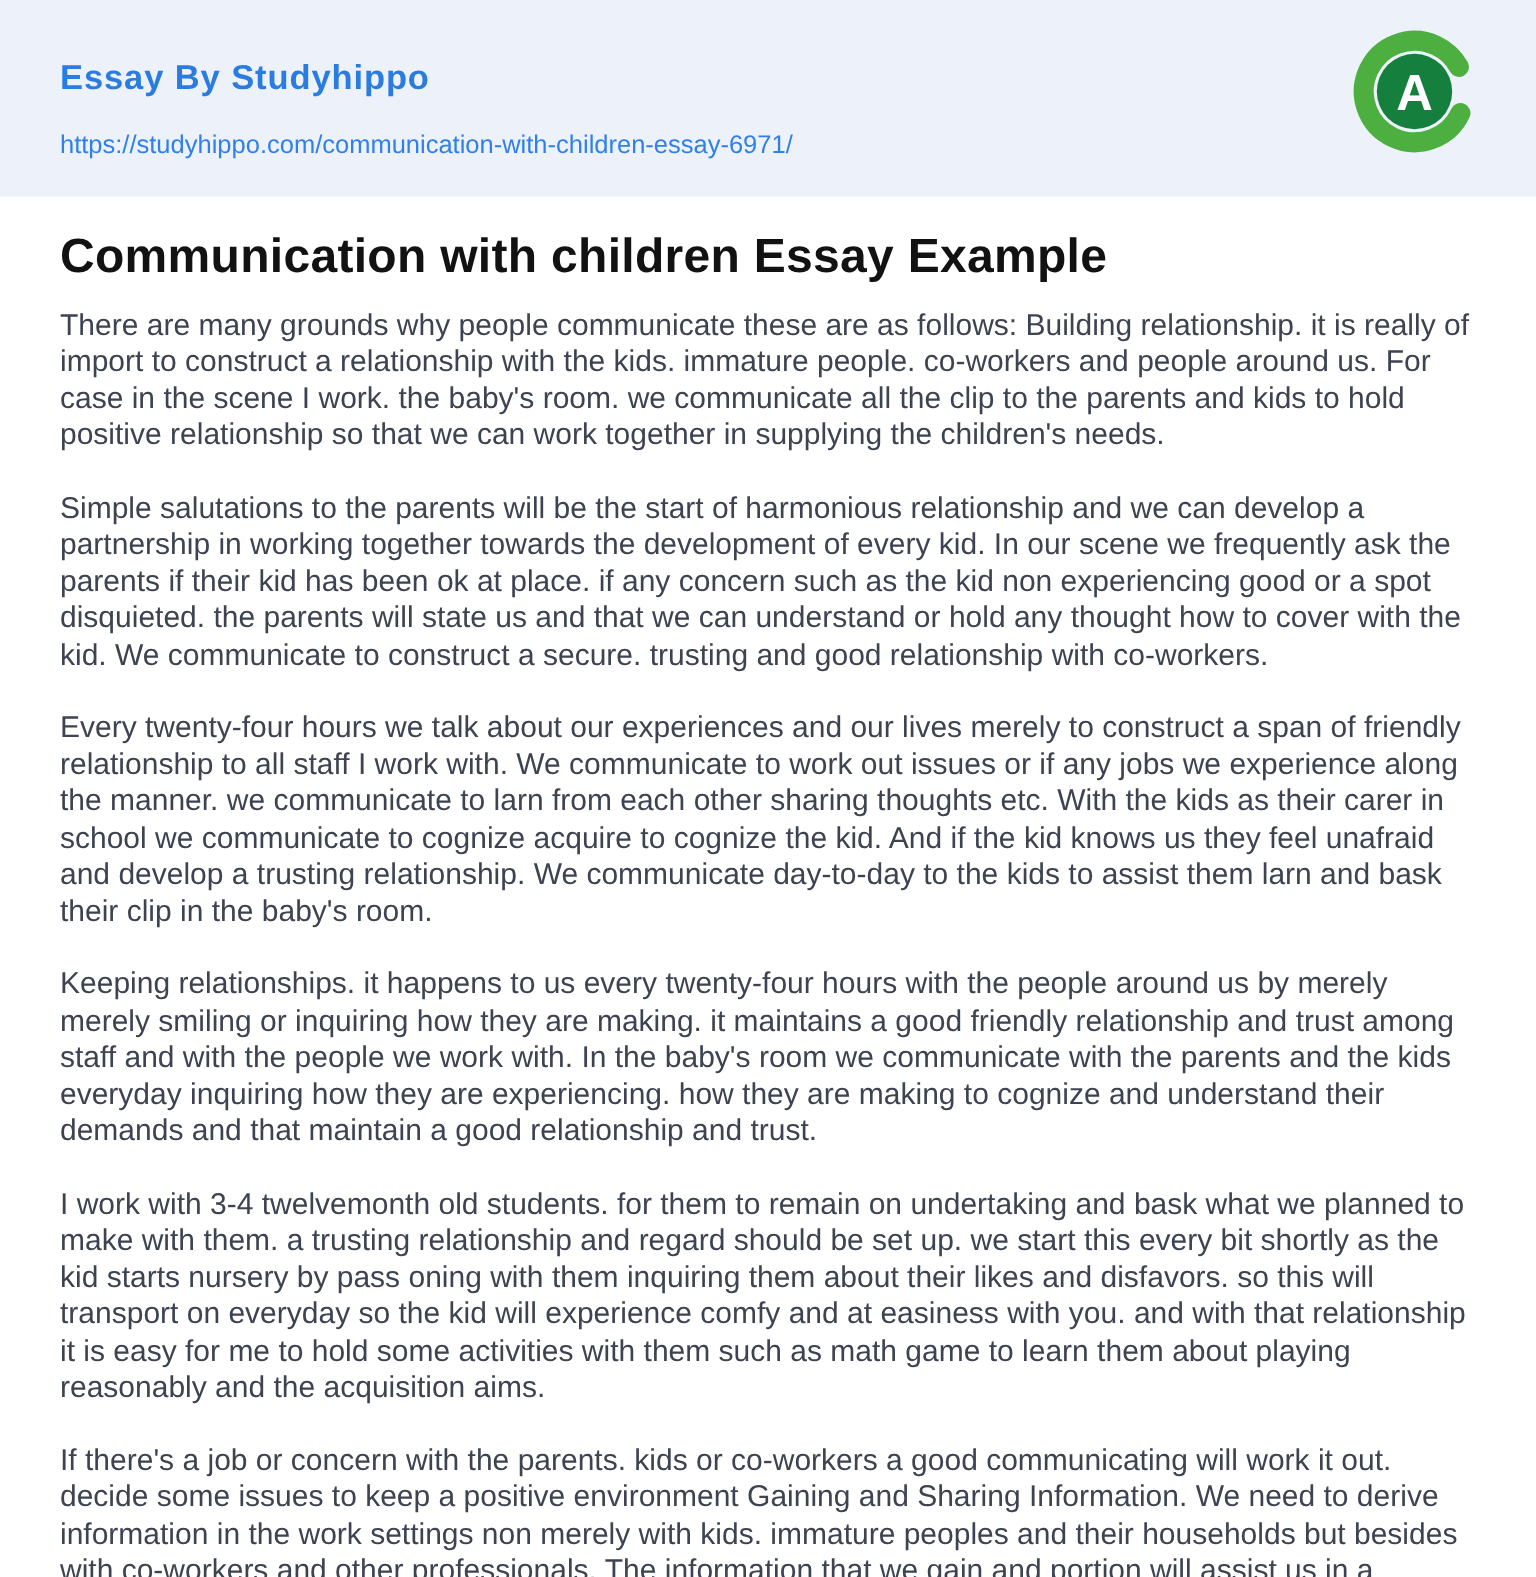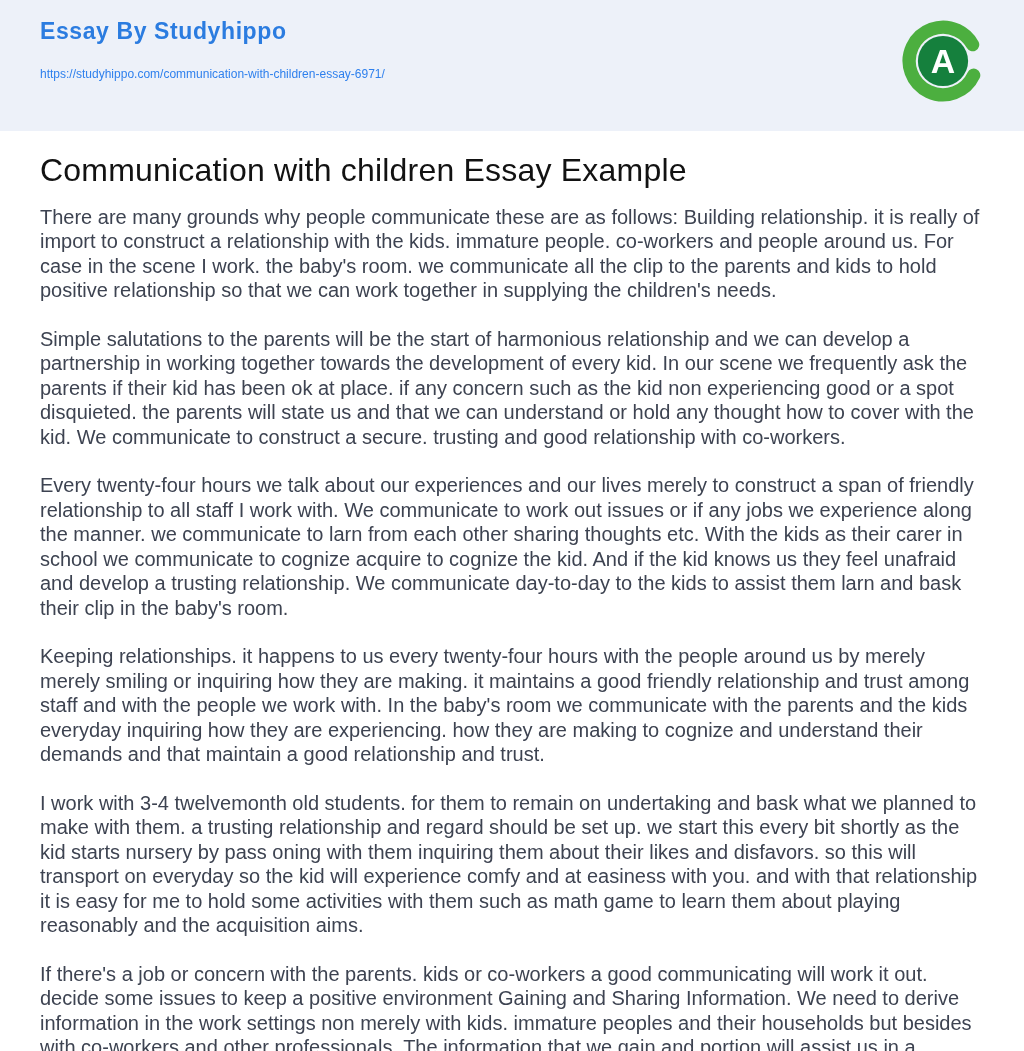--- a/index.html
+++ b/index.html
@@ -12,43 +12,43 @@
     color: #3d4351;
   }
   .header {
     background: #edf1f9;
     height: 131px;
     padding: 0 40px;
     display: flex;
     justify-content: space-between;
     align-items: flex-start;
   }
-  .header-left { padding-top: 20px; }
+  .header-left { padding-top: 40px; }
   .source-label {
     color: #2b7ce0;
     font-size: 23px;
     font-weight: 700;
     letter-spacing: 0.6px;
     line-height: 1;
   }
   .source-url {
     display: inline-block;
     margin-top: 24px;
     color: #2f80ed;
-    font-size: 12px;
+    font-size: 17px;
     text-decoration: none;
     cursor: pointer;
   }
   .logo-wrap { padding-top: 20px; }
   .logo { width: 82px; height: 82px; display: block; cursor: pointer; }
   .content { padding: 21px 40px 40px 40px; }
   .title {
     color: #121212;
     font-size: 32px;
-    font-weight: 400;
+    font-weight: 700;
     letter-spacing: 0.2px;
     line-height: 1.15;
     margin-bottom: 16px;
   }
   .para {
     font-size: 20px;
     line-height: 24.5px;
     margin-bottom: 24px;
     color: #3d4351;
   }

